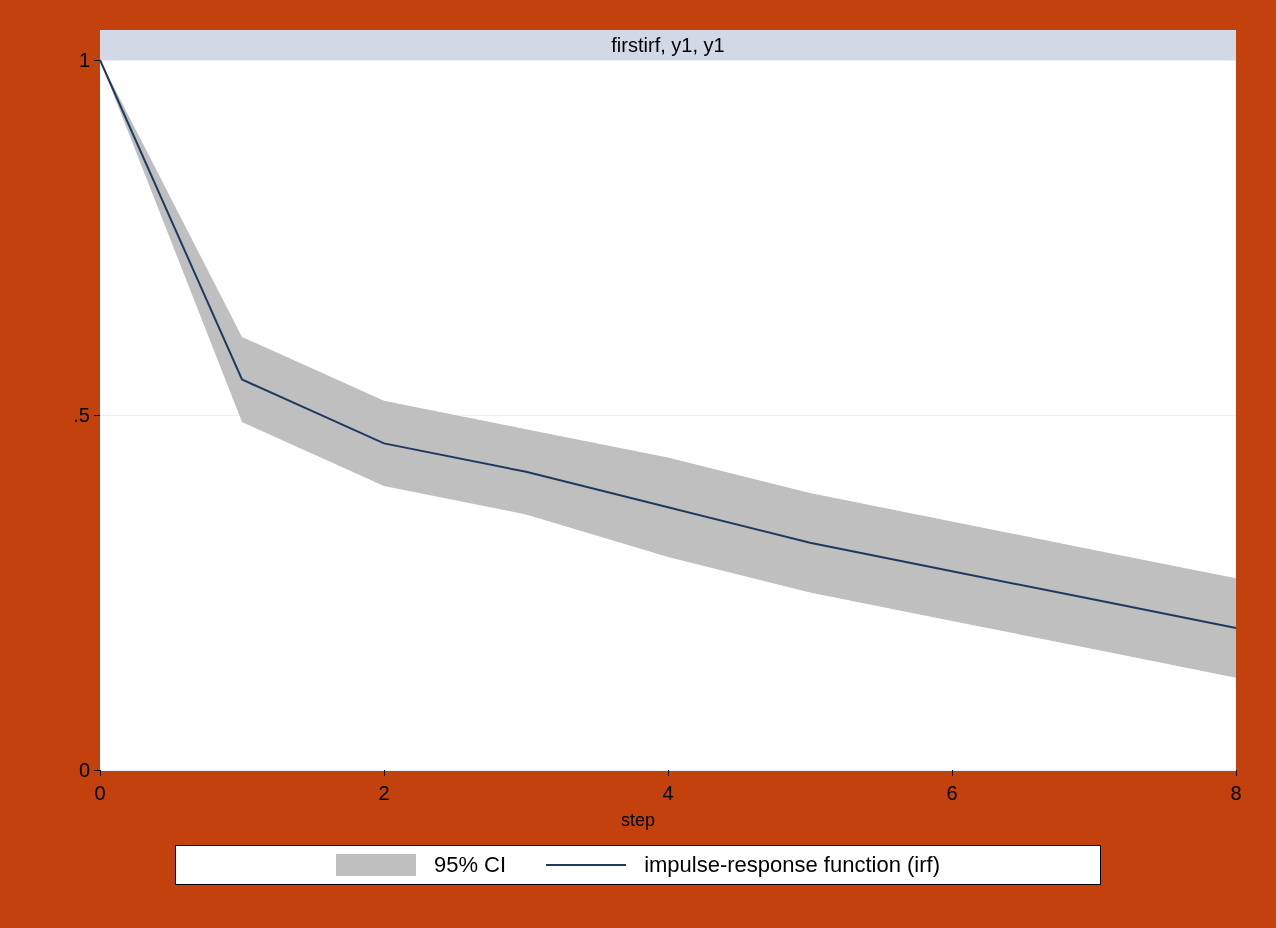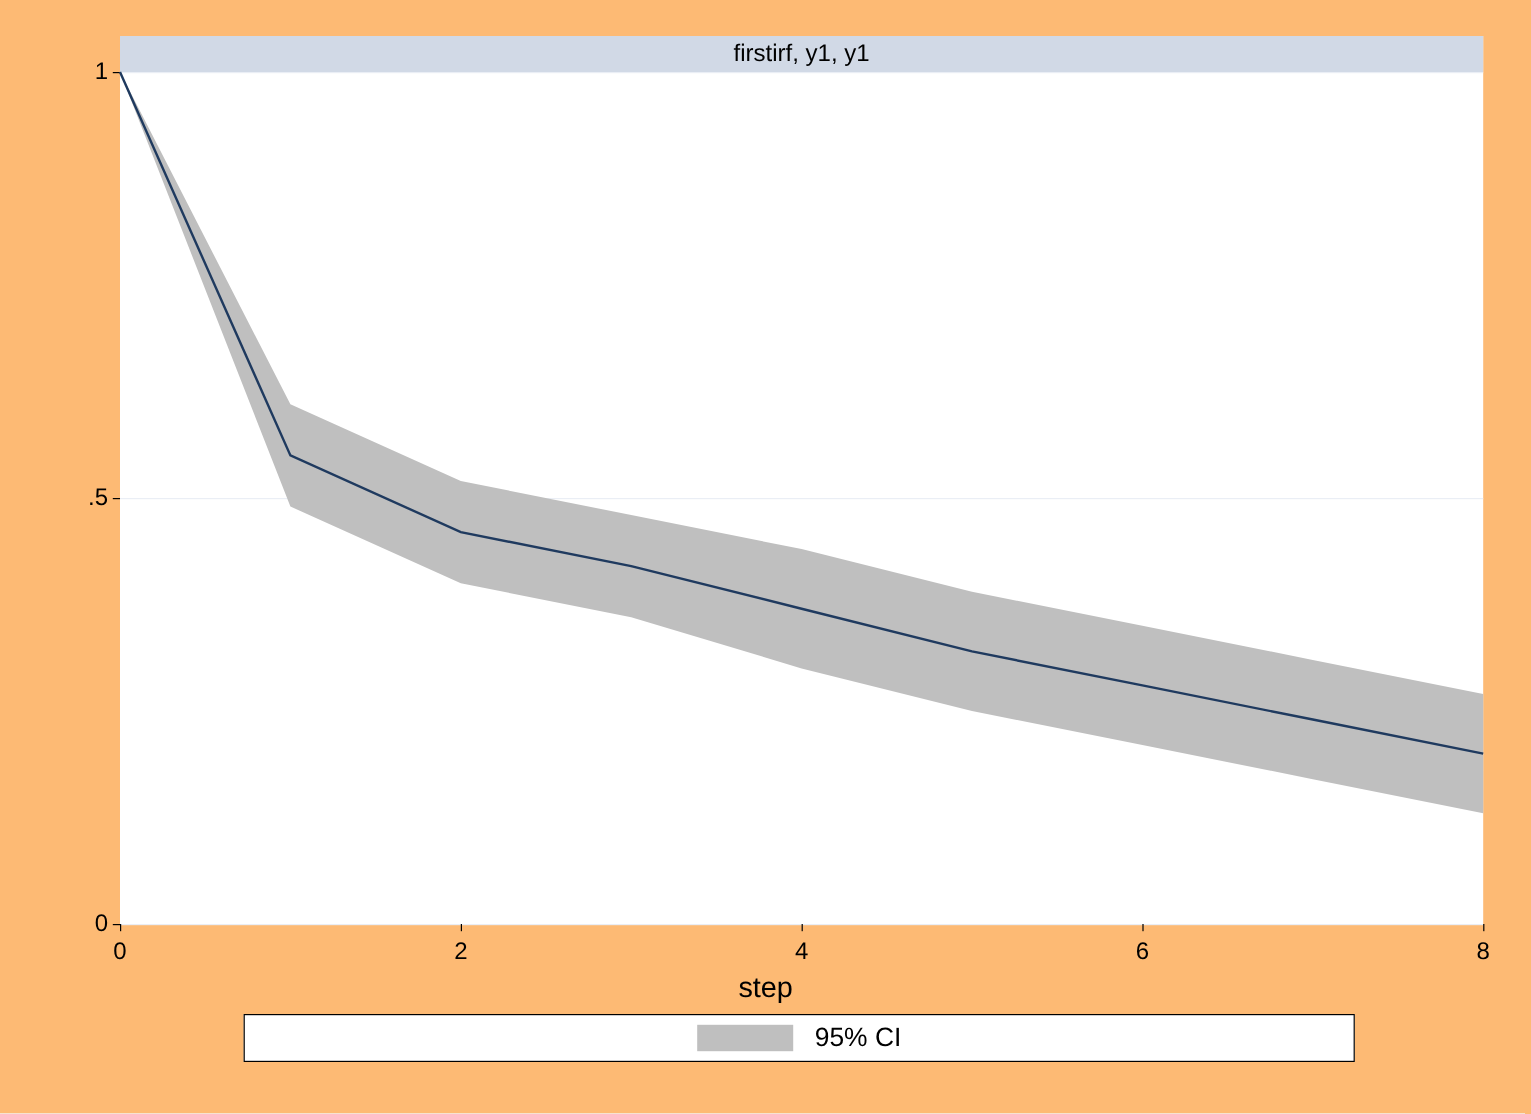--- a/index.html
+++ b/index.html
@@ -4,21 +4,21 @@
 <style>
   body {
     margin: 0;
     padding: 0;
     background: #eaeef5;
     font-family: Arial, Helvetica, sans-serif;
   }
   .chart-container {
     width: 1276px;
     height: 928px;
-    background: #fdba74;
+    background: #c2410c;
     position: relative;
     box-sizing: border-box;
   }
   .plot-area {
     position: absolute;
     left: 100px;
     top: 30px;
     width: 1136px;
     height: 740px;
     background: #ffffff;
@@ -71,38 +71,37 @@
     width: 1px;
     height: 6px;
     background: #000;
   }
   .x-axis-label {
     position: absolute;
     top: 810px;
     left: 0;
     width: 1276px;
     text-align: center;
-    font-size: 24px;
+    font-size: 18px;
     color: #000;
   }
   .legend-box {
     position: absolute;
     top: 845px;
     left: 175px;
     width: 926px;
     height: 40px;
     background: #ffffff;
     border: 1px solid #000;
     box-sizing: border-box;
     display: flex;
     align-items: center;
     justify-content: center;
     gap: 40px;
     font-size: 22px;
-    margin-left: 28px;
   }
   .legend-item {
     display: flex;
     align-items: center;
     gap: 18px;
   }
   .legend-swatch-ci {
     width: 80px;
     height: 22px;
     background: #bfbfbf;
@@ -164,16 +163,20 @@
   <svg class="plot-svg" viewBox="0 0 1136 740" preserveAspectRatio="none">
     <polygon id="ci-polygon" fill="#bfbfbf" stroke="none" points="0,30 142,306.90000000000003 284,370.8 426,399.2 568,427.6 710,463.09999999999997 852,491.5 994,519.9 1136,548.3 1136,647.7 994,619.3 852,590.9 710,562.5 568,527 426,484.4 284,456 142,392.1 0,30"></polygon>
     <polyline id="irf-line" fill="none" stroke="#1f3a5f" stroke-width="2" points="0,30 142,349.49999999999994 284,413.4 426,441.8 568,477.3 710,512.8 852,541.2 994,569.6 1136,598"></polyline>
   </svg>
 
   <div class="legend-box">
     <div class="legend-item">
       <div class="legend-swatch-ci"></div>
       <span>95% CI</span>
     </div>
+    <div class="legend-item">
+      <div class="legend-swatch-line"></div>
+      <span>impulse-response function (irf)</span>
+    </div>
   </div>
 
 
 </div>
 
 </body></html>

